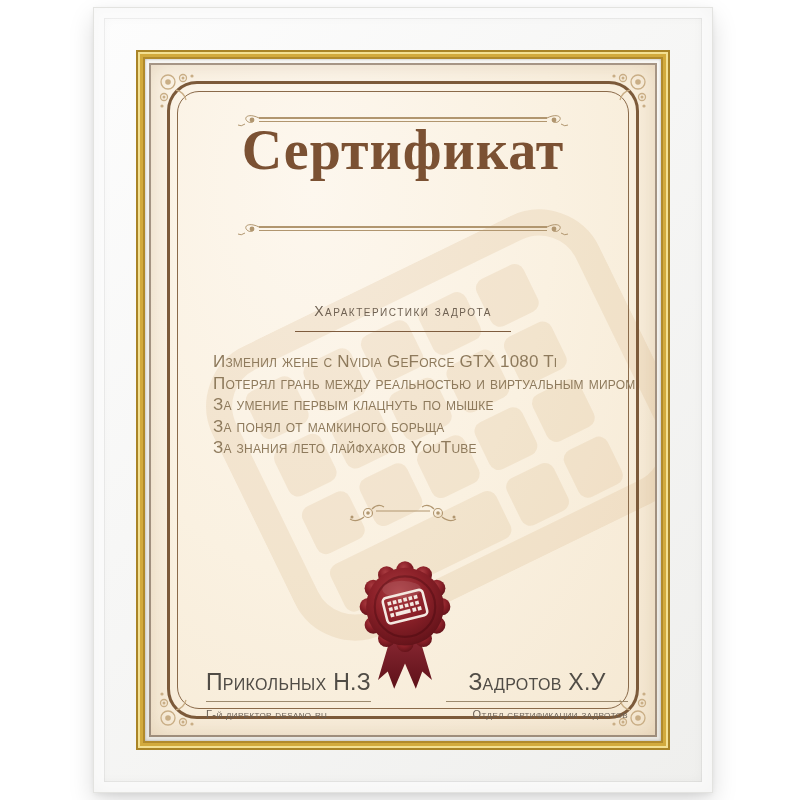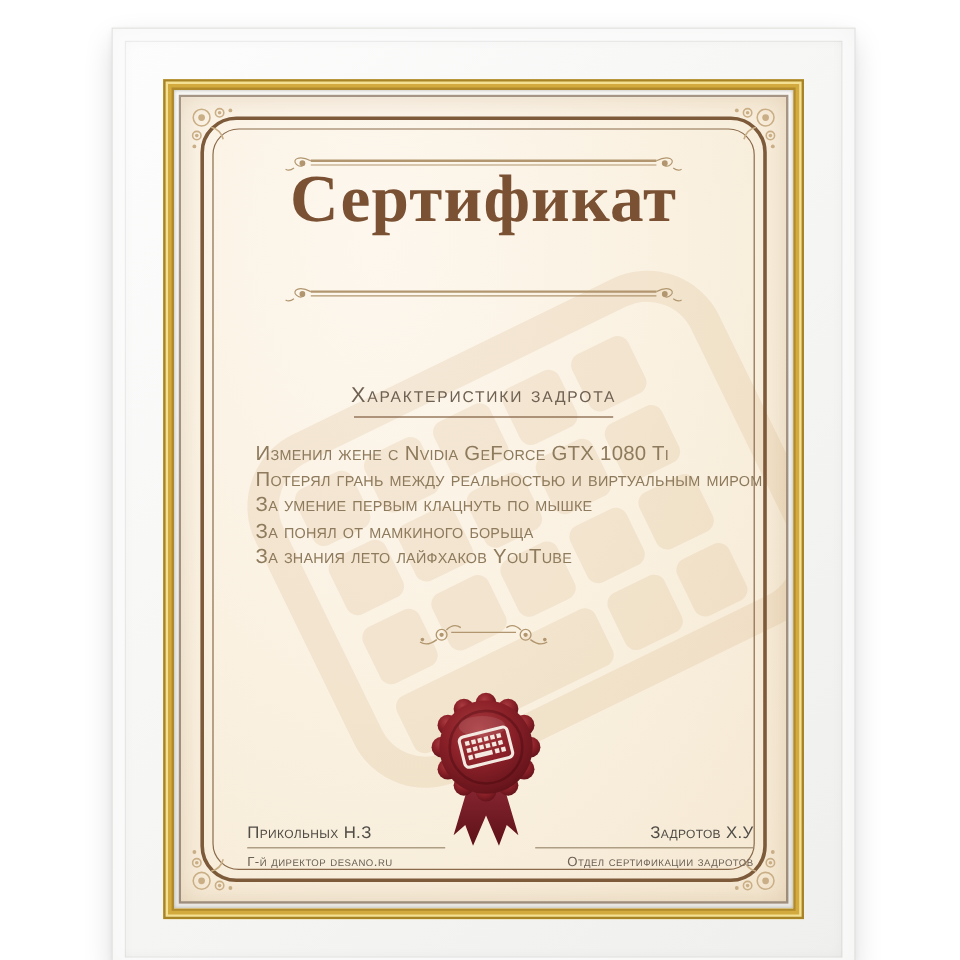--- a/index.html
+++ b/index.html
@@ -4,21 +4,21 @@
 <style>
   :root{
     --paper:#faf1e1; --title-brown:#7b5133; --body-text:#8e7a5c;
     --border-brown:#7c5a3a; --ornament-tan:#b1966f; --corner-tan:#c9ae86;
     --seal-red:#8c2129; --gold:#d8b84e; --sig-name:#504c46; --sig-role:#6b6156;
   }
   *{margin:0;padding:0;box-sizing:border-box;}
   html,body{width:800px;height:800px;}
   body{background:#ffffff;font-family:"Liberation Sans",sans-serif;position:relative;overflow:hidden;}
 
-  .scene{position:absolute;inset:0;margin-top:16px;}
+  .scene{position:absolute;inset:0;}
 
   
   .frame{
     position:absolute;left:94px;top:8px;width:618px;height:784px;
     padding:42px;
     background:linear-gradient(135deg,#fdfdfd 0%,#f7f7f6 40%,#efefed 100%);
     box-shadow:0 0 0 1px #e3e3e0, 0 10px 24px rgba(0,0,0,.15), 0 2px 6px rgba(0,0,0,.08),
                inset 0 0 0 10px rgba(255,255,255,.8), inset 0 0 0 11px rgba(0,0,0,.05),
                inset 6px 6px 14px rgba(0,0,0,.05), inset -6px -6px 14px rgba(0,0,0,.07);
   }
@@ -69,21 +69,21 @@
     position:absolute;left:0;right:0;top:124px;text-align:center;
     font-family:"Liberation Serif","DejaVu Serif",serif;font-weight:bold;
     font-size:23px;color:var(--title-brown);text-transform:uppercase;
     letter-spacing:7px;word-spacing:10px;
   }
   .rule-bottom{position:absolute;left:50%;top:155px;transform:translateX(-50%);}
 
   
   .section-title{
     position:absolute;left:0;right:0;top:238px;text-align:center;
-    font-variant:small-caps;font-size:18px;letter-spacing:1.5px;color:#6f6152;
+    font-variant:small-caps;font-size:14px;letter-spacing:1.5px;color:#6f6152;
   }
   .section-underline{
     position:absolute;left:50%;top:266px;transform:translateX(-50%);
     width:216px;border-bottom:1px solid #7e5c3e;
   }
 
   
   .traits{
     position:absolute;left:62px;top:286px;width:400px;list-style:none;
   }
@@ -95,22 +95,22 @@
   .flourish{position:absolute;left:50%;top:436px;transform:translateX(-50%);}
 
   
   .seal{position:absolute;left:200px;top:494px;}
 
   
   .sig{position:absolute;top:604px;}
   .sig-left{left:55px;width:165px;text-align:left;}
   .sig-right{left:295px;width:182px;text-align:right;}
   .sig-name{
-    font-variant:small-caps;font-size:14px;color:var(--sig-name);letter-spacing:.3px;
-    padding-bottom:5px;border-bottom:1px solid #9c8a6e;
+    font-variant:small-caps;font-size:23px;color:var(--sig-name);letter-spacing:.3px;
+    padding-bottom:5px;border-bottom:1px solid #9c8a6e;text-align:center;
   }
   .sig-role{
     margin-top:6px;font-variant:small-caps;font-size:11px;
     color:var(--sig-role);letter-spacing:.4px;
   }
 </style>
 </head>
 <body>
 
 <div class="scene">

